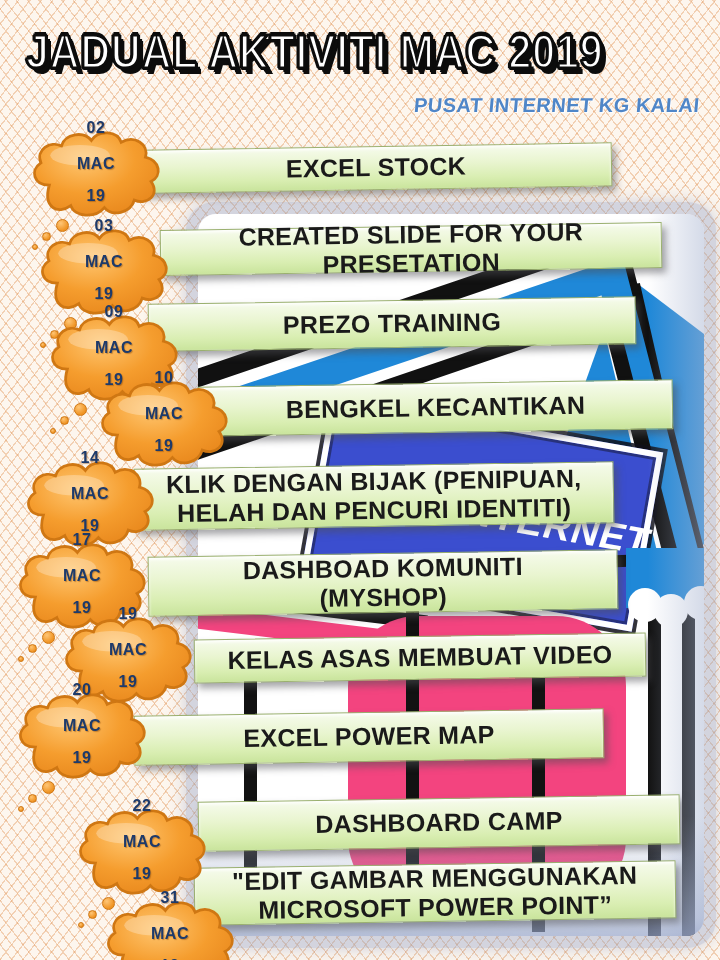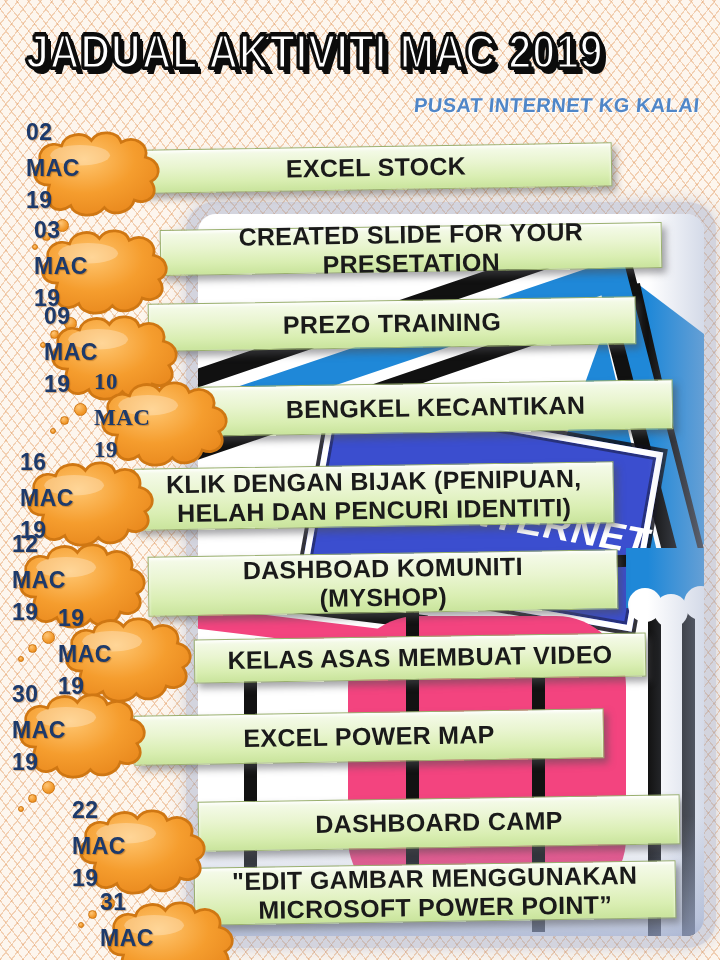--- a/index.html
+++ b/index.html
@@ -98,34 +98,34 @@
   .b6  { left:148px; top:553px; width:470px; height:60px; }
   .b7  { left:194px; top:636px; width:452px; height:44px; }
   .b8  { left:134px; top:712px; width:470px; height:50px; }
   .b9  { left:198px; top:798px; width:482px; height:50px; }
   .b10 { left:194px; top:864px; width:482px; height:58px; }
 
   
   .cloud { position:absolute; width:140px; height:96px; z-index:40; }
   .cloud svg { position:absolute; left:0; top:0; width:140px; height:96px; overflow:visible; }
   .cloud span.dt {
-    position:absolute; width:100%; 
-    color:#1d3a6b; font-weight:bold; font-size:23px; letter-spacing:0.5px;
+    position:absolute; width:100%; text-align:center;
+    color:#1d3a6b; font-weight:bold; font-size:16px; letter-spacing:0.5px;
     text-shadow:1px 1px 1px rgba(130,70,10,0.45);
   }
   .day { top:-7px; } .mon { top:29px; } .yr { top:61px; }
   .bub { position:absolute; border-radius:50%; border:1.5px solid #cf7713;
          background:radial-gradient(circle at 35% 30%, #ffc676, #ef9322 70%); }
   .bub1 { width:13px; height:13px; left:30px; top:93px; }
   .bub2 { width:9px;  height:9px;  left:16px; top:106px; }
   .bub3 { width:6px;  height:6px;  left:6px;  top:118px; }
   .c1  { left:26px;  top:126px; }
   .c2  { left:34px;  top:224px; }
   .c3  { left:44px;  top:310px; }
-  .c4  { left:94px;  top:376px;font-family:Liberation Serif, serif; }
+  .c4  { left:94px;  top:376px; }
   .c5  { left:20px;  top:456px; }
   .c6  { left:12px;  top:538px; }
   .c7  { left:58px;  top:612px; }
   .c8  { left:12px;  top:688px; }
   .c9  { left:72px;  top:776px;margin-top:28px; }
   .c10 { left:100px; top:852px;margin-top:44px; }
 </style>
 </head>
 <body>
 
@@ -255,32 +255,32 @@
     <span class="dt mon">MAC</span>
     <span class="dt yr">19</span>
     <span class="bub bub1"></span>
     <span class="bub bub2"></span>
     <span class="bub bub3"></span>
   </div>
   <div class="cloud c5">
     <svg viewBox="0 0 150 100">
         <use href="#cloud-shape"></use>
       </svg>
-    <span class="dt day">16</span>
+    <span class="dt day">14</span>
     <span class="dt mon">MAC</span>
     <span class="dt yr">19</span>
     <span class="bub bub1"></span>
     <span class="bub bub2"></span>
     <span class="bub bub3"></span>
   </div>
   <div class="cloud c6">
     <svg viewBox="0 0 150 100">
         <use href="#cloud-shape"></use>
       </svg>
-    <span class="dt day">12</span>
+    <span class="dt day">17</span>
     <span class="dt mon">MAC</span>
     <span class="dt yr">19</span>
     <span class="bub bub1"></span>
     <span class="bub bub2"></span>
     <span class="bub bub3"></span>
   </div>
   <div class="cloud c7">
     <svg viewBox="0 0 150 100">
         <use href="#cloud-shape"></use>
       </svg>
@@ -288,21 +288,21 @@
     <span class="dt mon">MAC</span>
     <span class="dt yr">19</span>
     <span class="bub bub1"></span>
     <span class="bub bub2"></span>
     <span class="bub bub3"></span>
   </div>
   <div class="cloud c8">
     <svg viewBox="0 0 150 100">
         <use href="#cloud-shape"></use>
       </svg>
-    <span class="dt day">30</span>
+    <span class="dt day">20</span>
     <span class="dt mon">MAC</span>
     <span class="dt yr">19</span>
     <span class="bub bub1"></span>
     <span class="bub bub2"></span>
     <span class="bub bub3"></span>
   </div>
   <div class="cloud c9">
     <svg viewBox="0 0 150 100">
         <use href="#cloud-shape"></use>
       </svg>

